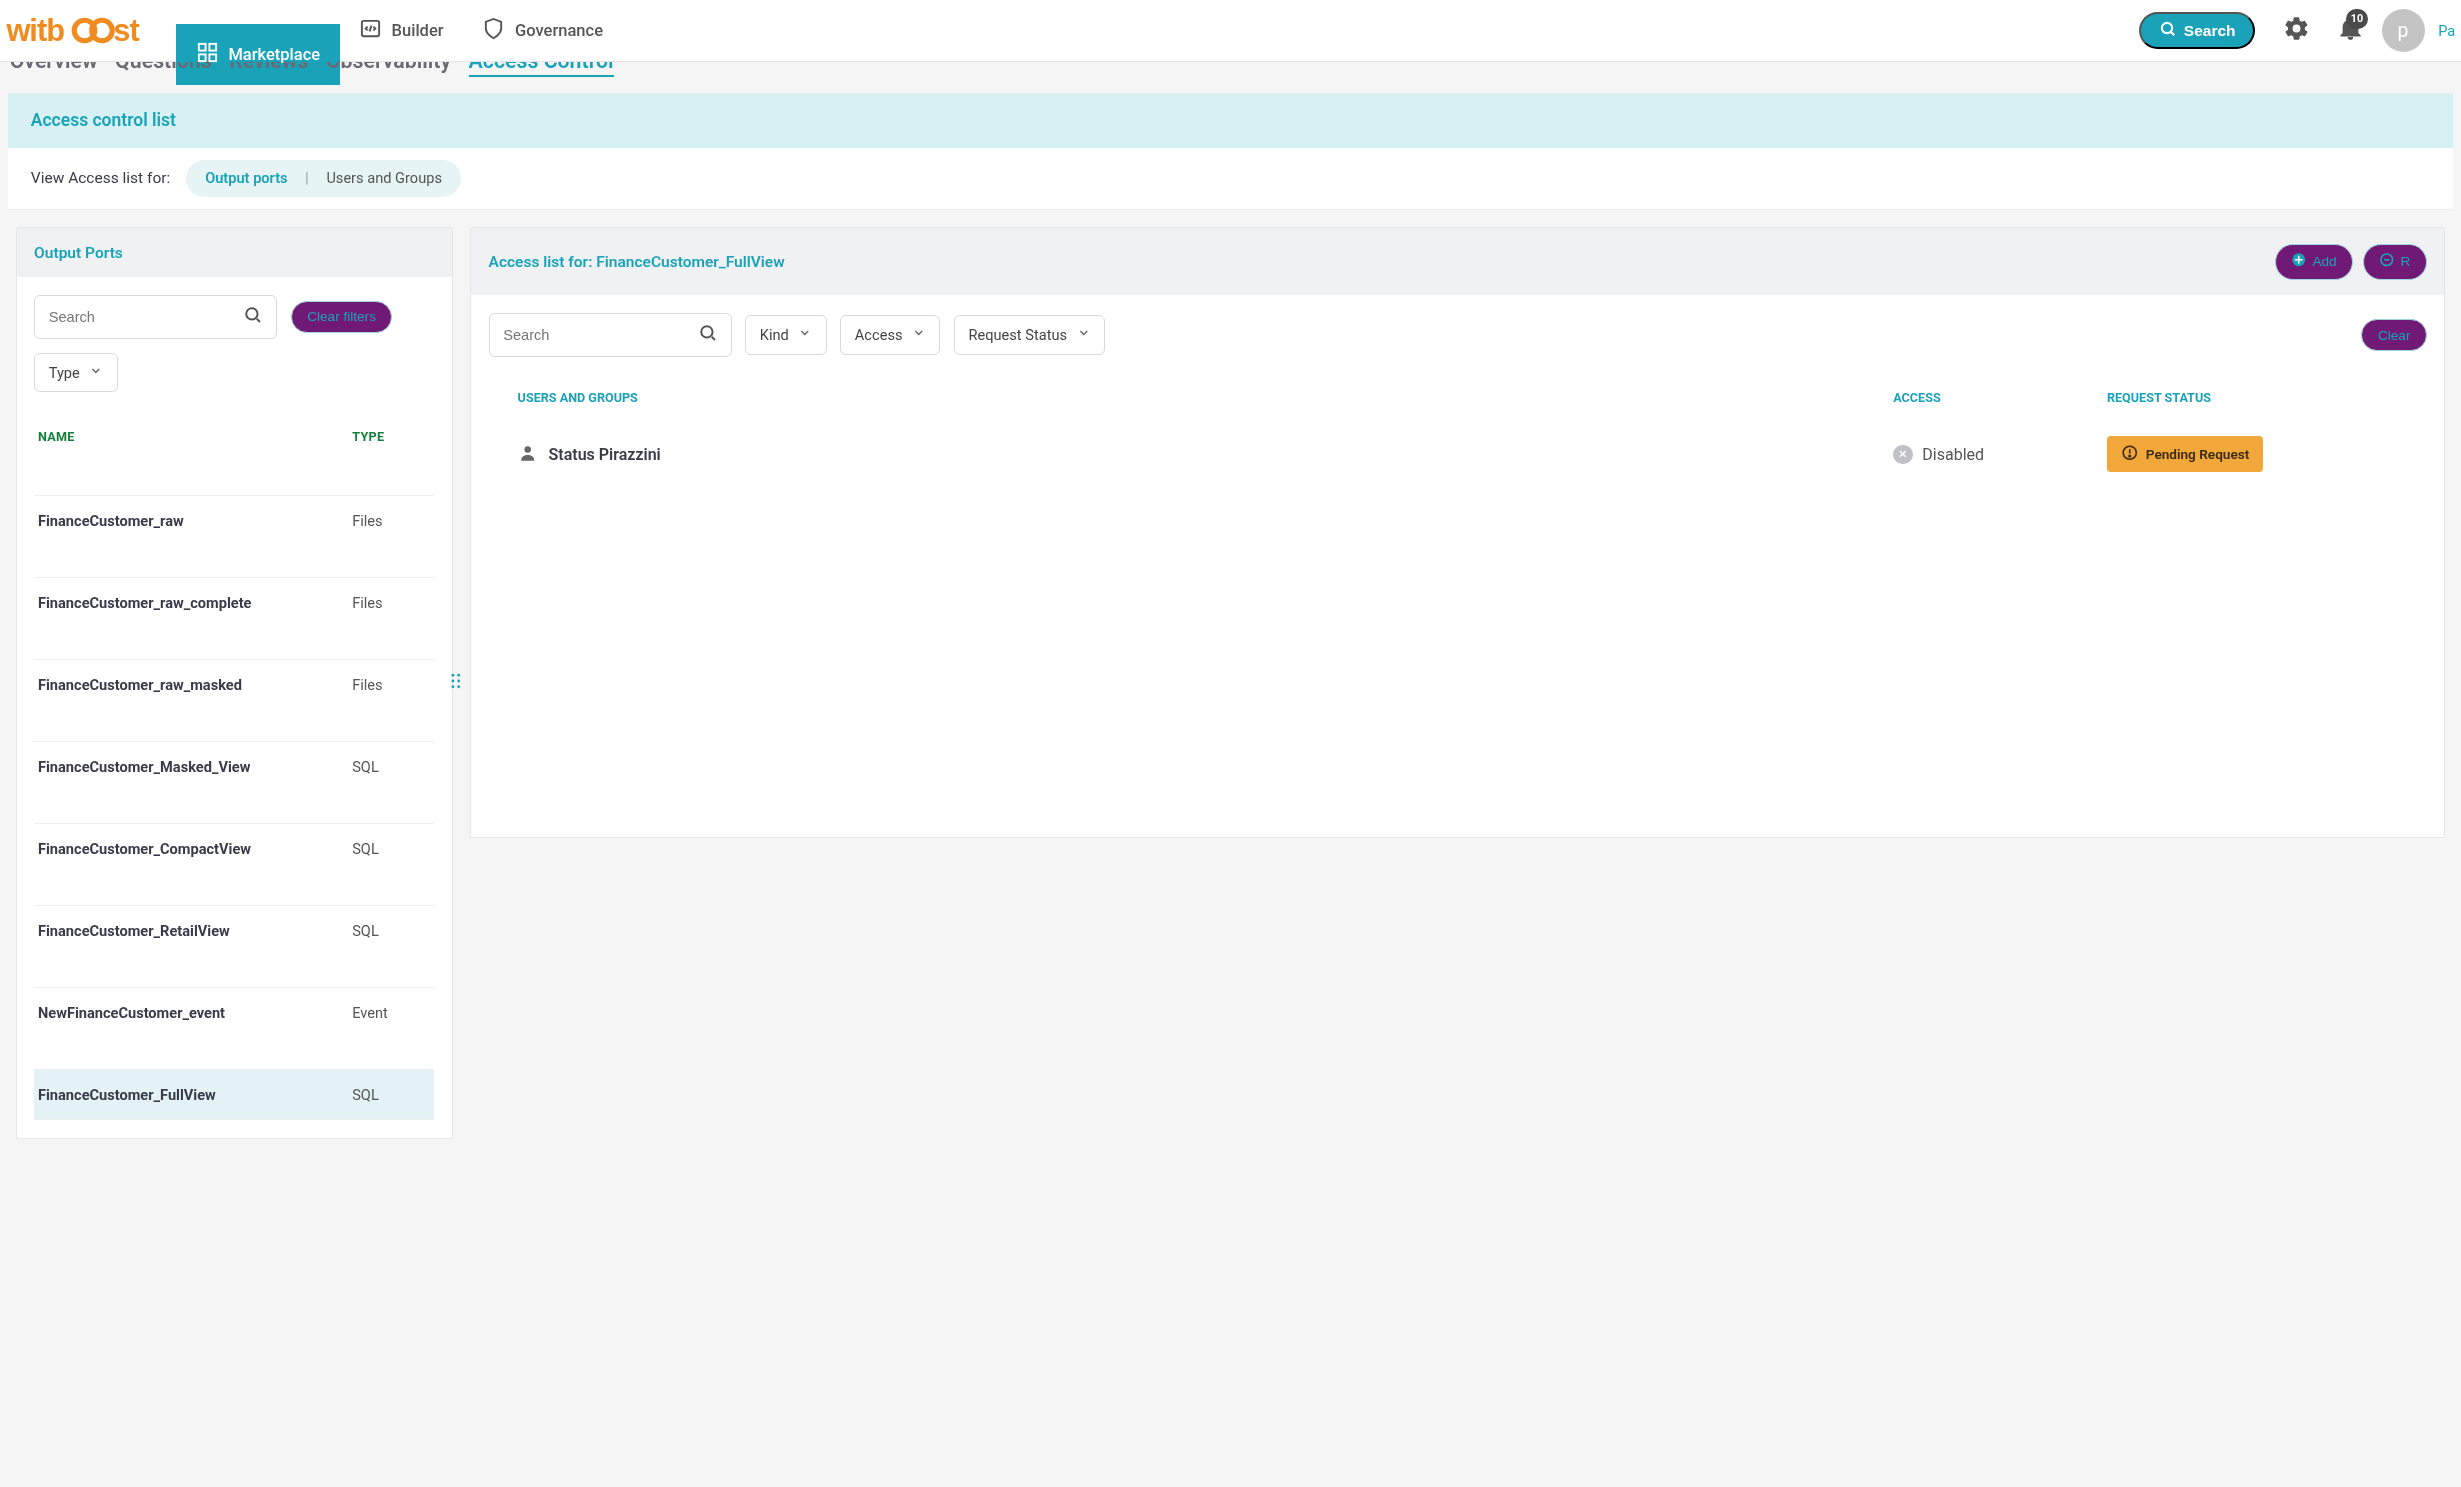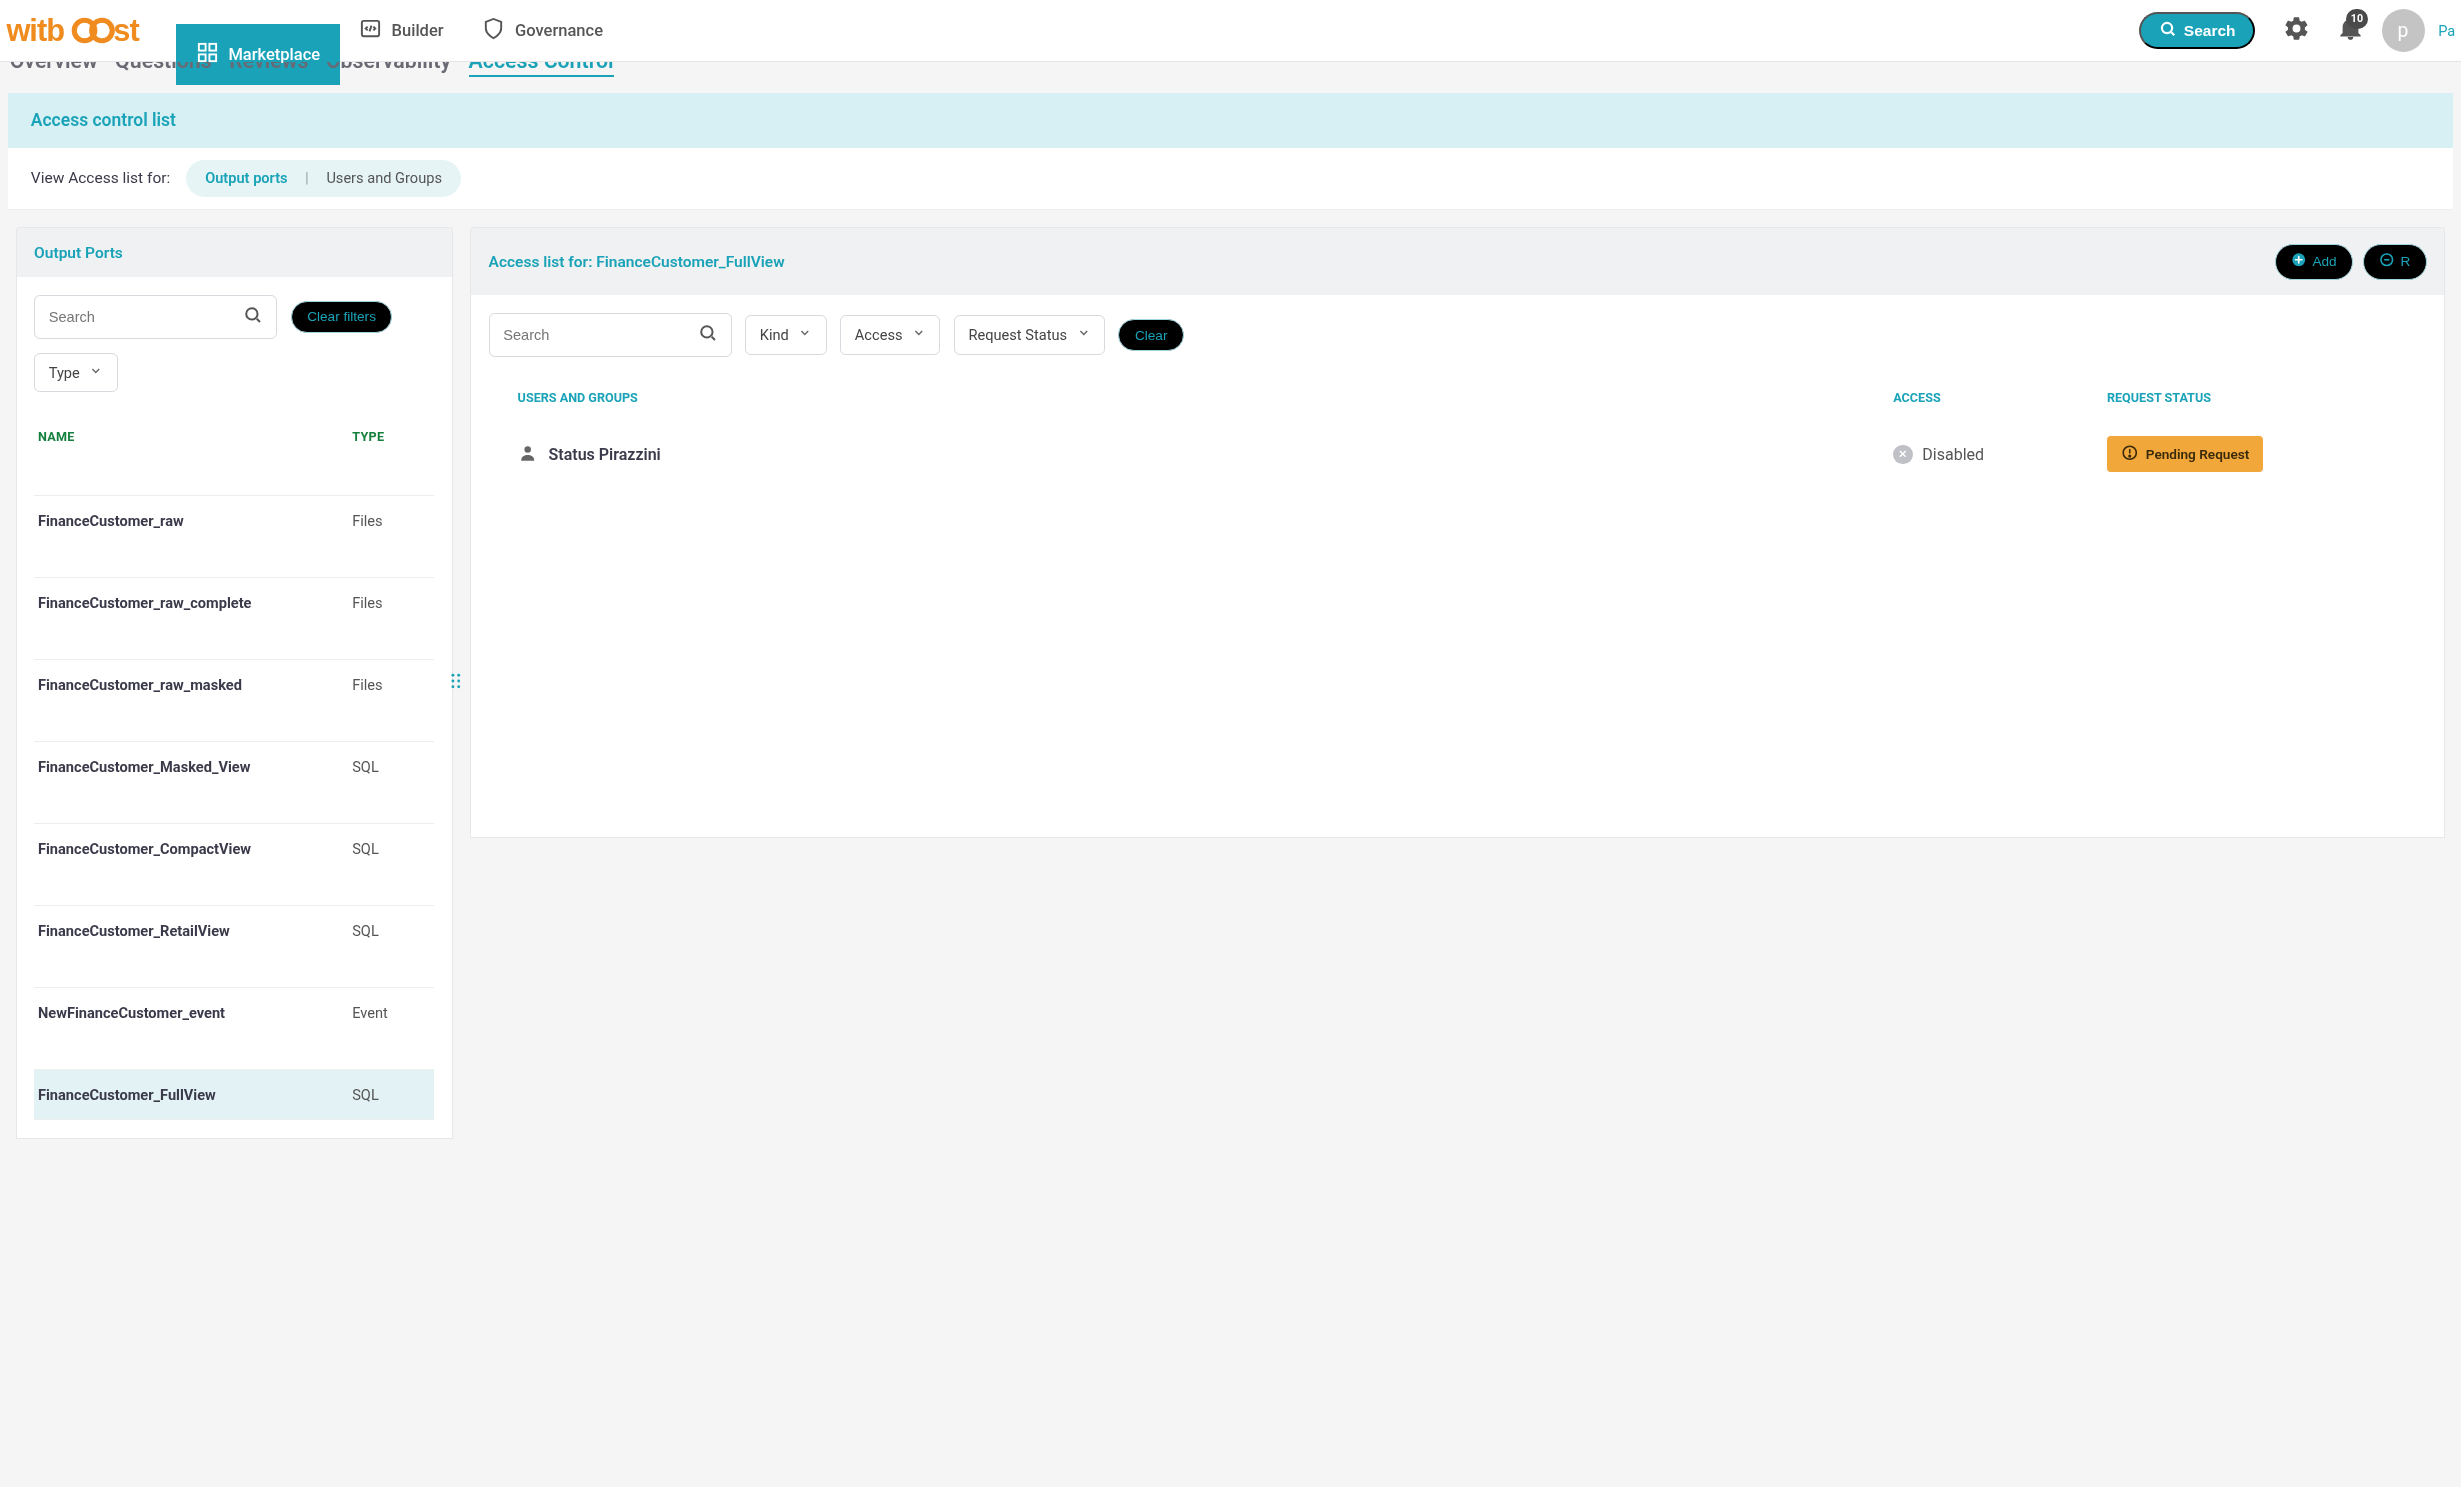--- a/index.html
+++ b/index.html
@@ -225,21 +225,21 @@
       border: none;
       outline: none;
       font-size: 14.6px;
       min-width: 0;
     }
     .search-box svg { width: 19.4px; height: 19.4px; color: #555; }
 
     .pill-btn {
       border: 1px solid #9fd5de;
       color: #1aa3b8;
-      background: #000000;
+      background: #701a75;
       border-radius: 969px;
       padding: 7.8px 15.5px;
       font-size: 13.6px;
       font-weight: 500;
       cursor: pointer;
       display: inline-flex;
       align-items: center;
       gap: 5.8px;
     }
     .pill-btn svg { width: 15.5px; height: 15.5px; }
@@ -349,21 +349,21 @@
       top: 50%;
       transform: translateY(-50%);
       color: #1aa3b8;
       cursor: col-resize;
     }
     .resize-handle svg { width: 11.6px; height: 17.5px; }
 
     .right-filters-tail {
       flex: 1;
       display: flex;
-      justify-content: flex-start;
+      justify-content: flex-end;
     }
   </style>
 </head>
 <body>
 
 <div class="topbar">
   <div class="logo">
     <svg viewBox="0 0 150 36" width="155" height="37" style="font-size:32px">
       <text x="0" y="28" font-family="Arial, sans-serif" font-size="30" font-weight="700" fill="#ef8b1f">witb</text>
       <circle cx="76" cy="18" r="10" fill="none" stroke="#ef8b1f" stroke-width="5"></circle>

